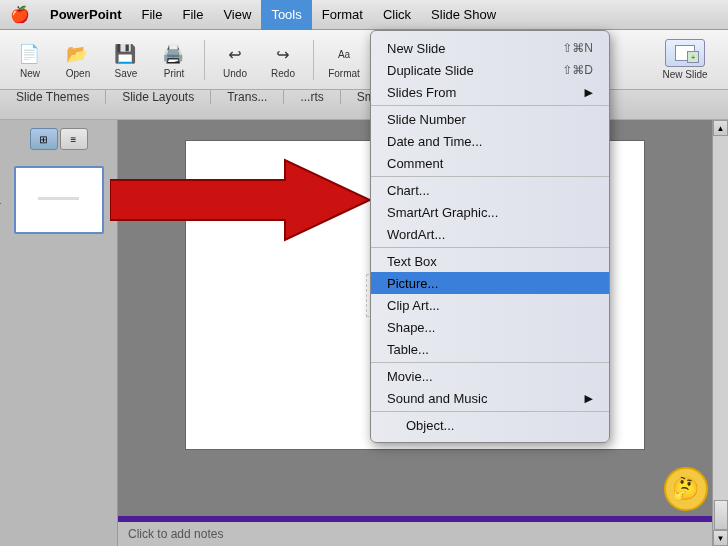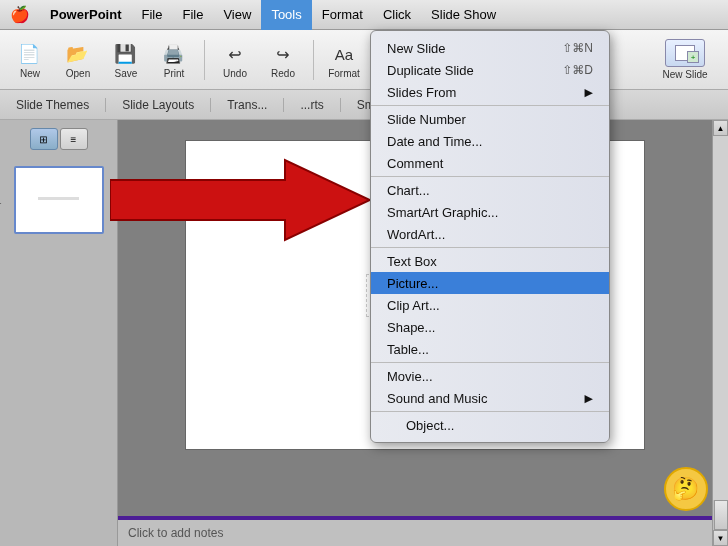--- a/index.html
+++ b/index.html
@@ -91,21 +91,21 @@
       margin-left: auto;
     }
 
     
     #tab-bar {
       width: 100%;
       height: 30px;
       background: linear-gradient(to bottom, #d8d8d8, #c8c8c8);
       border-bottom: 1px solid #aaa;
       display: flex;
-      align-items: center;
+      align-items: flex-start;
     }
     .tab-item {
       padding: 0 16px;
       display: flex;
       align-items: center;
       font-size: 12px;
       color: #333;
       cursor: pointer;
       border-right: 1px solid #aaa;
       white-space: nowrap;
@@ -200,21 +200,21 @@
     }
     #notes-bar {
       width: 100%;
       height: 30px;
       background: #c0c0c0;
       display: flex;
       align-items: center;
       padding: 0 10px;
       font-size: 12px;
       color: #555;
-      border-top: 4px solid #4c1d95;
+      border-top: 6px solid #4c1d95;
       position: absolute;
       bottom: 0;
       left: 0;
     }
 
     
     #right-scrollbar {
       width: 16px;
       background: #c0c0c0;
       border-left: 1px solid #999;
@@ -344,21 +344,21 @@
   <div class="toolbar-btn">
     <div class="toolbar-icon" style="font-size:16px;">↩</div>
     <span>Undo</span>
   </div>
   <div class="toolbar-btn">
     <div class="toolbar-icon" style="font-size:16px;">↪</div>
     <span>Redo</span>
   </div>
   <div class="toolbar-separator"></div>
   <div class="toolbar-btn">
-    <div class="toolbar-icon" style="font-size:15px;">Aa</div>
+    <div class="toolbar-icon" style="font-size:10px;">Aa</div>
     <span>Format</span>
   </div>
   <div class="toolbar-btn">
     <div class="toolbar-icon" style="font-weight:bold; font-size:18px;">T</div>
     <span>T</span>
   </div>
   <div class="new-slide-btn" style="margin-left:auto;">
     <div style="width:40px;height:28px;background:linear-gradient(to bottom,#e8f0ff,#c8d8f0);border:1px solid #88a;border-radius:3px;display:flex;align-items:center;justify-content:center;font-size:9px;color:#446;">
       <div style="width:20px;height:16px;background:white;border:1px solid #88a;position:relative;display:flex;align-items:center;justify-content:center;font-size:7px;color:#88a;">
         <div style="position:absolute;right:-5px;bottom:-3px;width:12px;height:12px;background:#d0e8d0;border:1px solid #88a;font-size:8px;display:flex;align-items:center;justify-content:center;color:green;">+</div>

